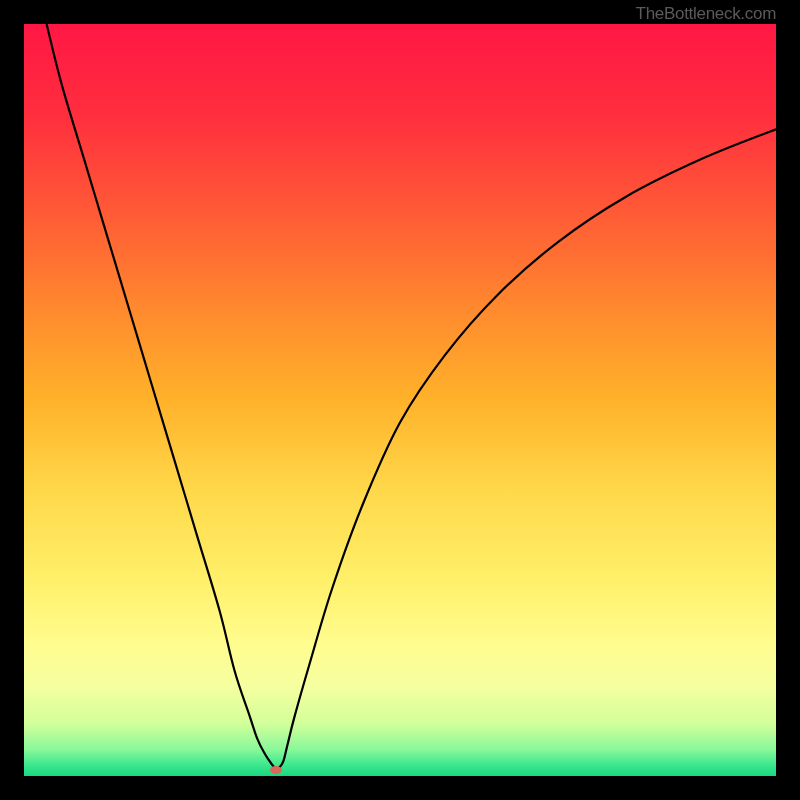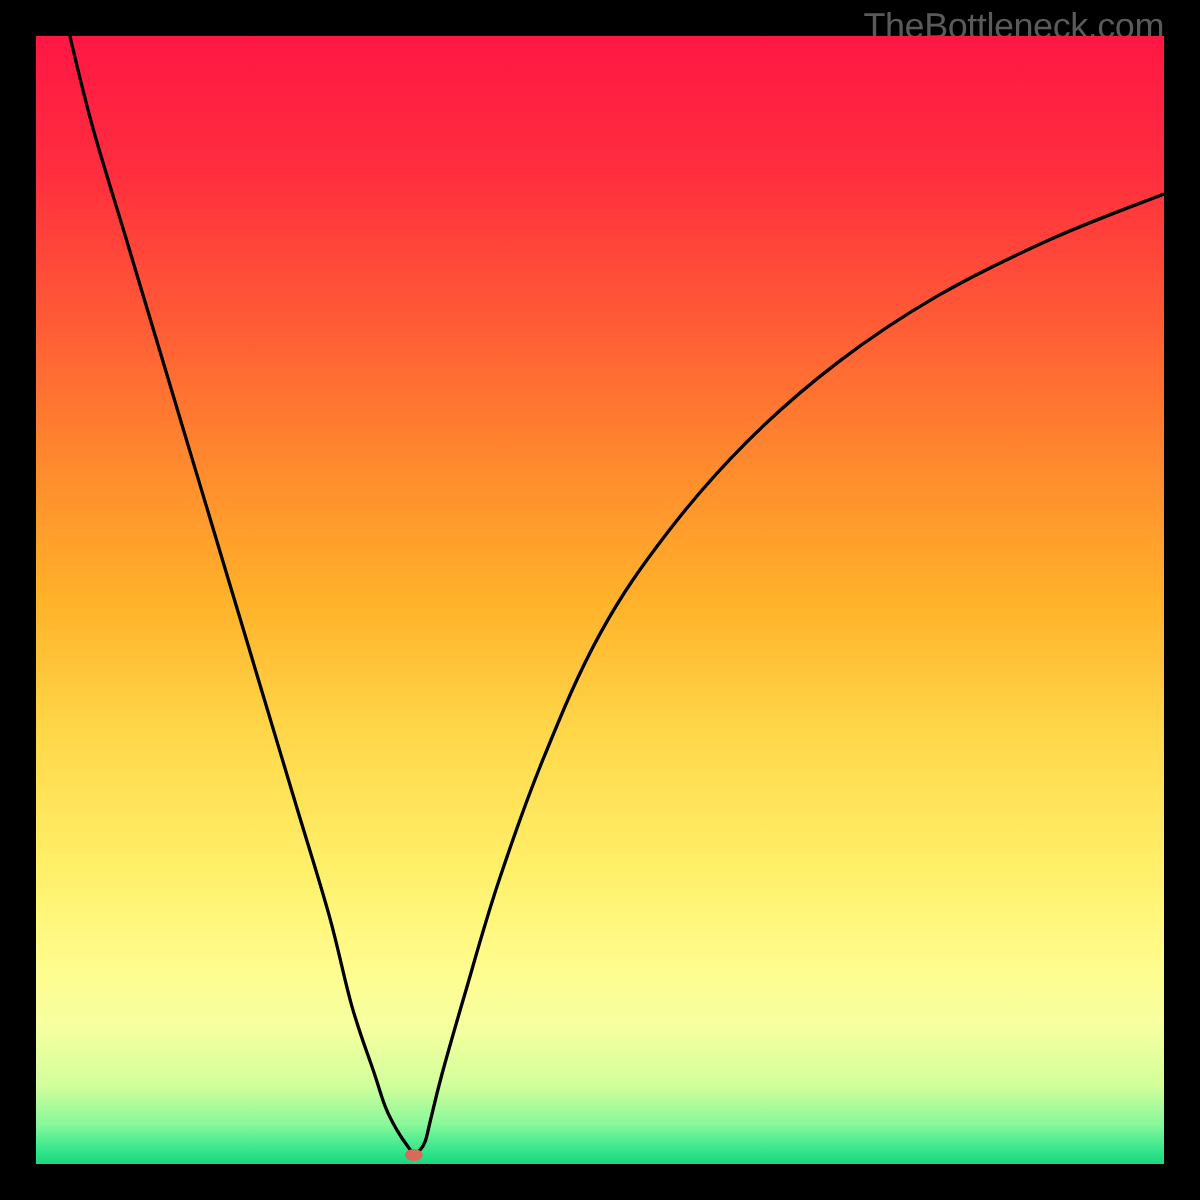--- a/index.html
+++ b/index.html
@@ -18,21 +18,21 @@
     left: 0;
     top: 0;
     width: 752px;
     height: 752px;
   }
   .watermark {
     position: absolute;
     top: 4px;
     right: 24px;
     color: #5a5a5a;
-    font-size: 24px;
+    font-size: 17px;
     font-weight: 500;
     letter-spacing: -0.3px;
   }
   svg { display: block; }
 </style>
 </head>
 <body>
 
 <div class="watermark">TheBottleneck.com</div>
 

